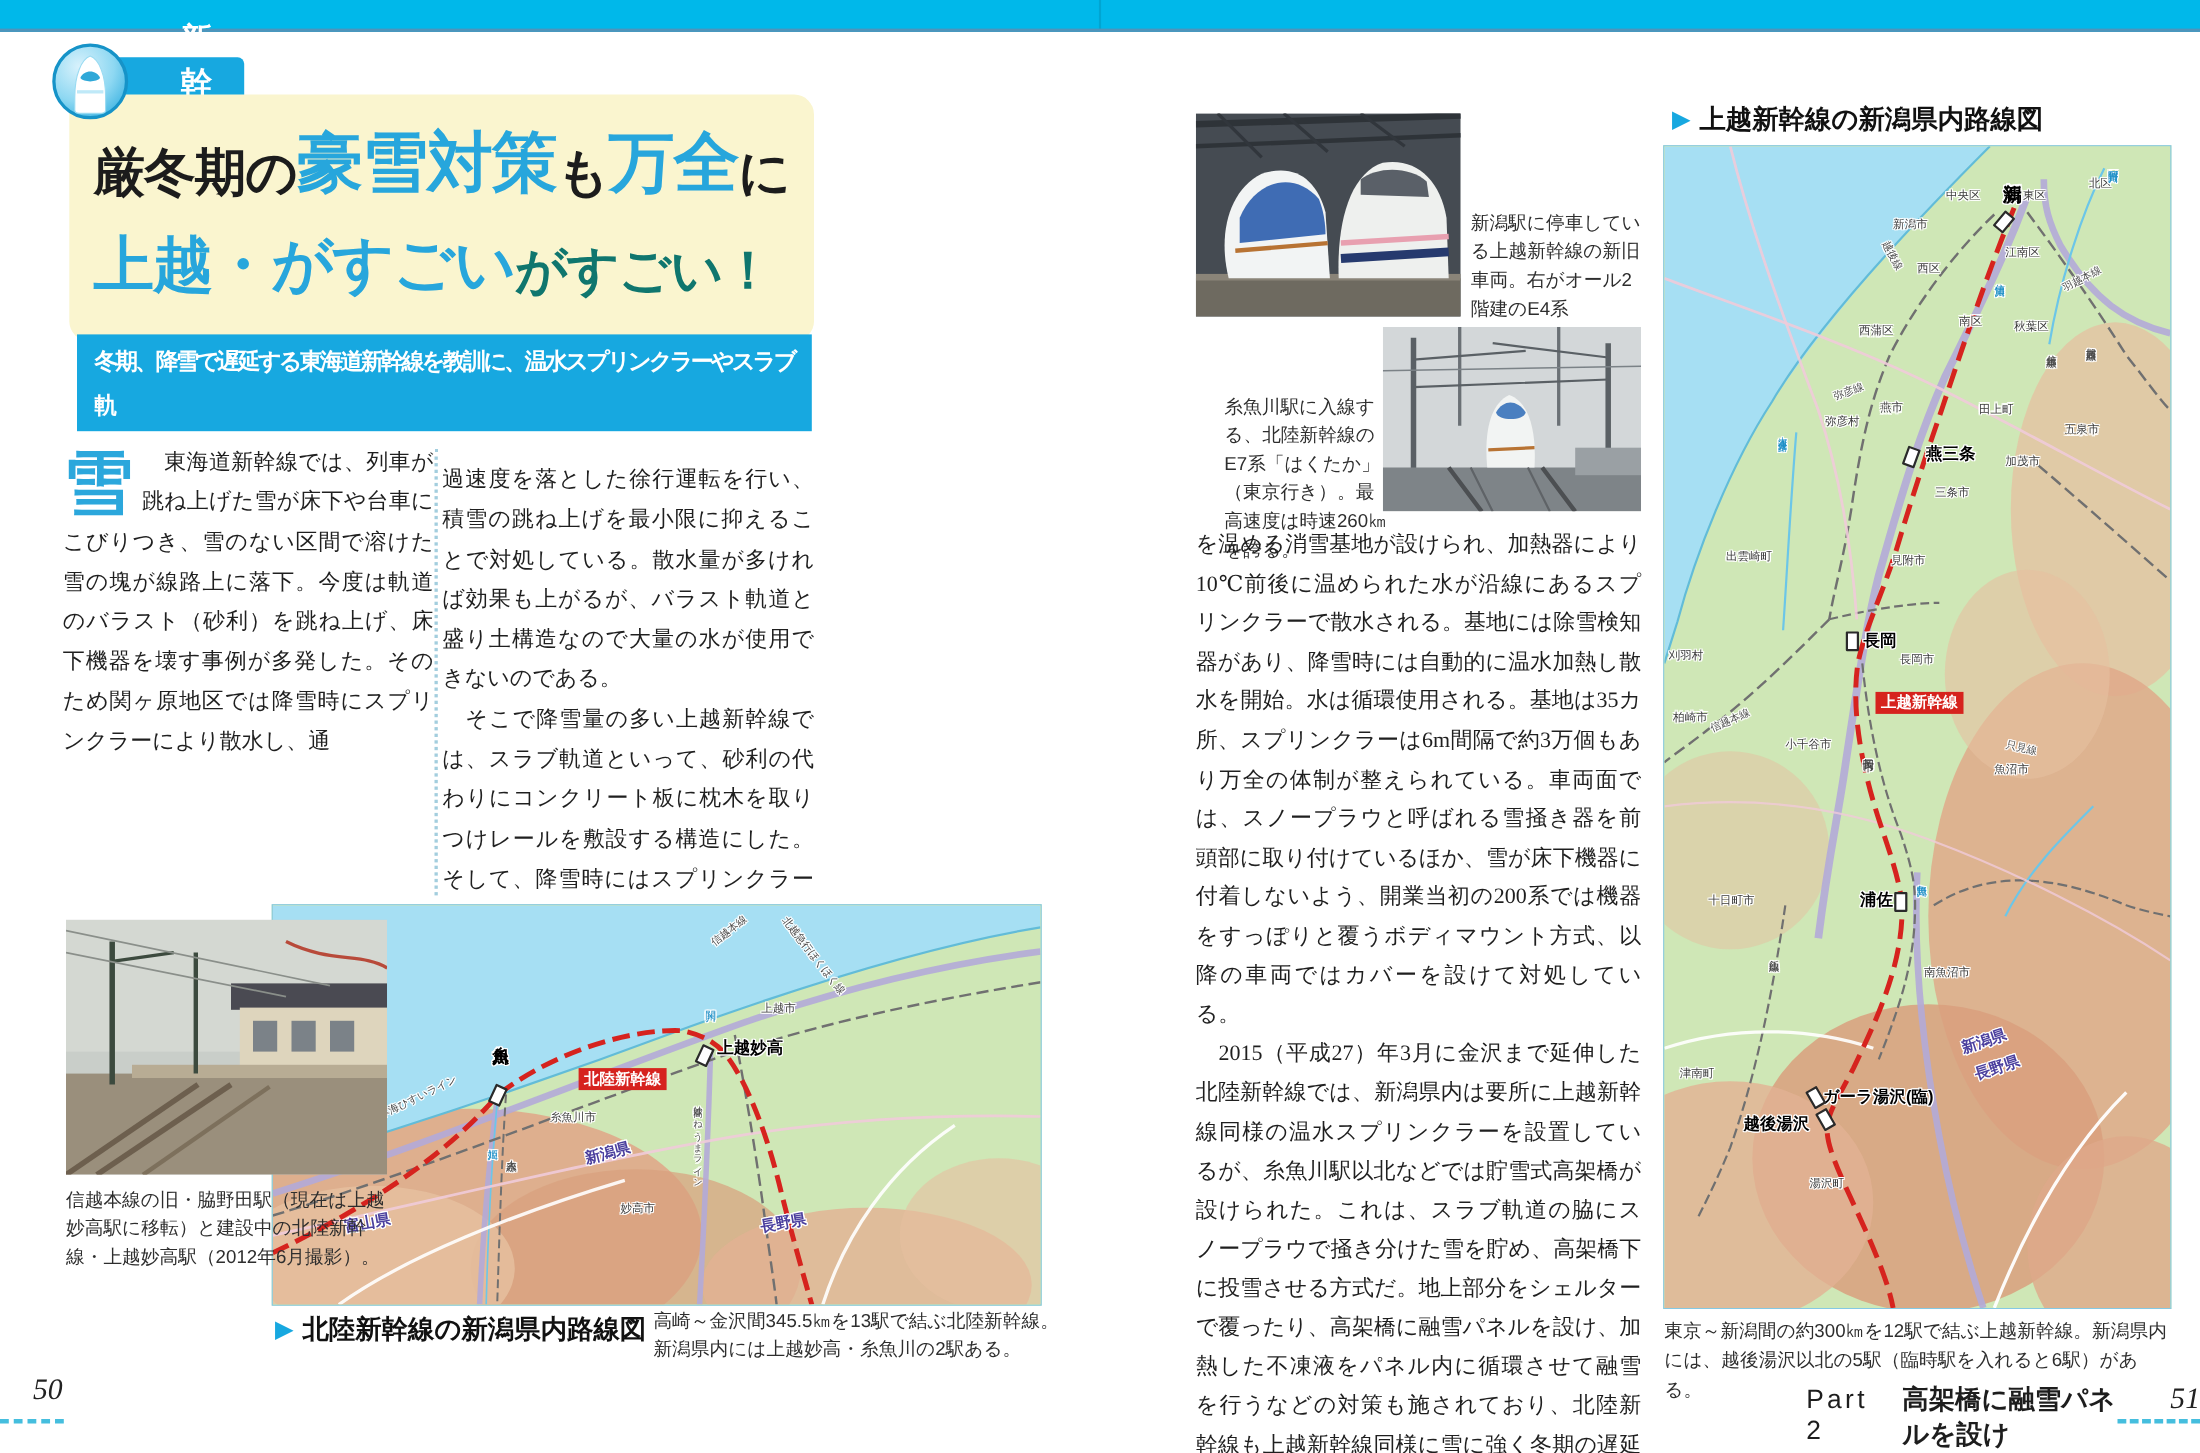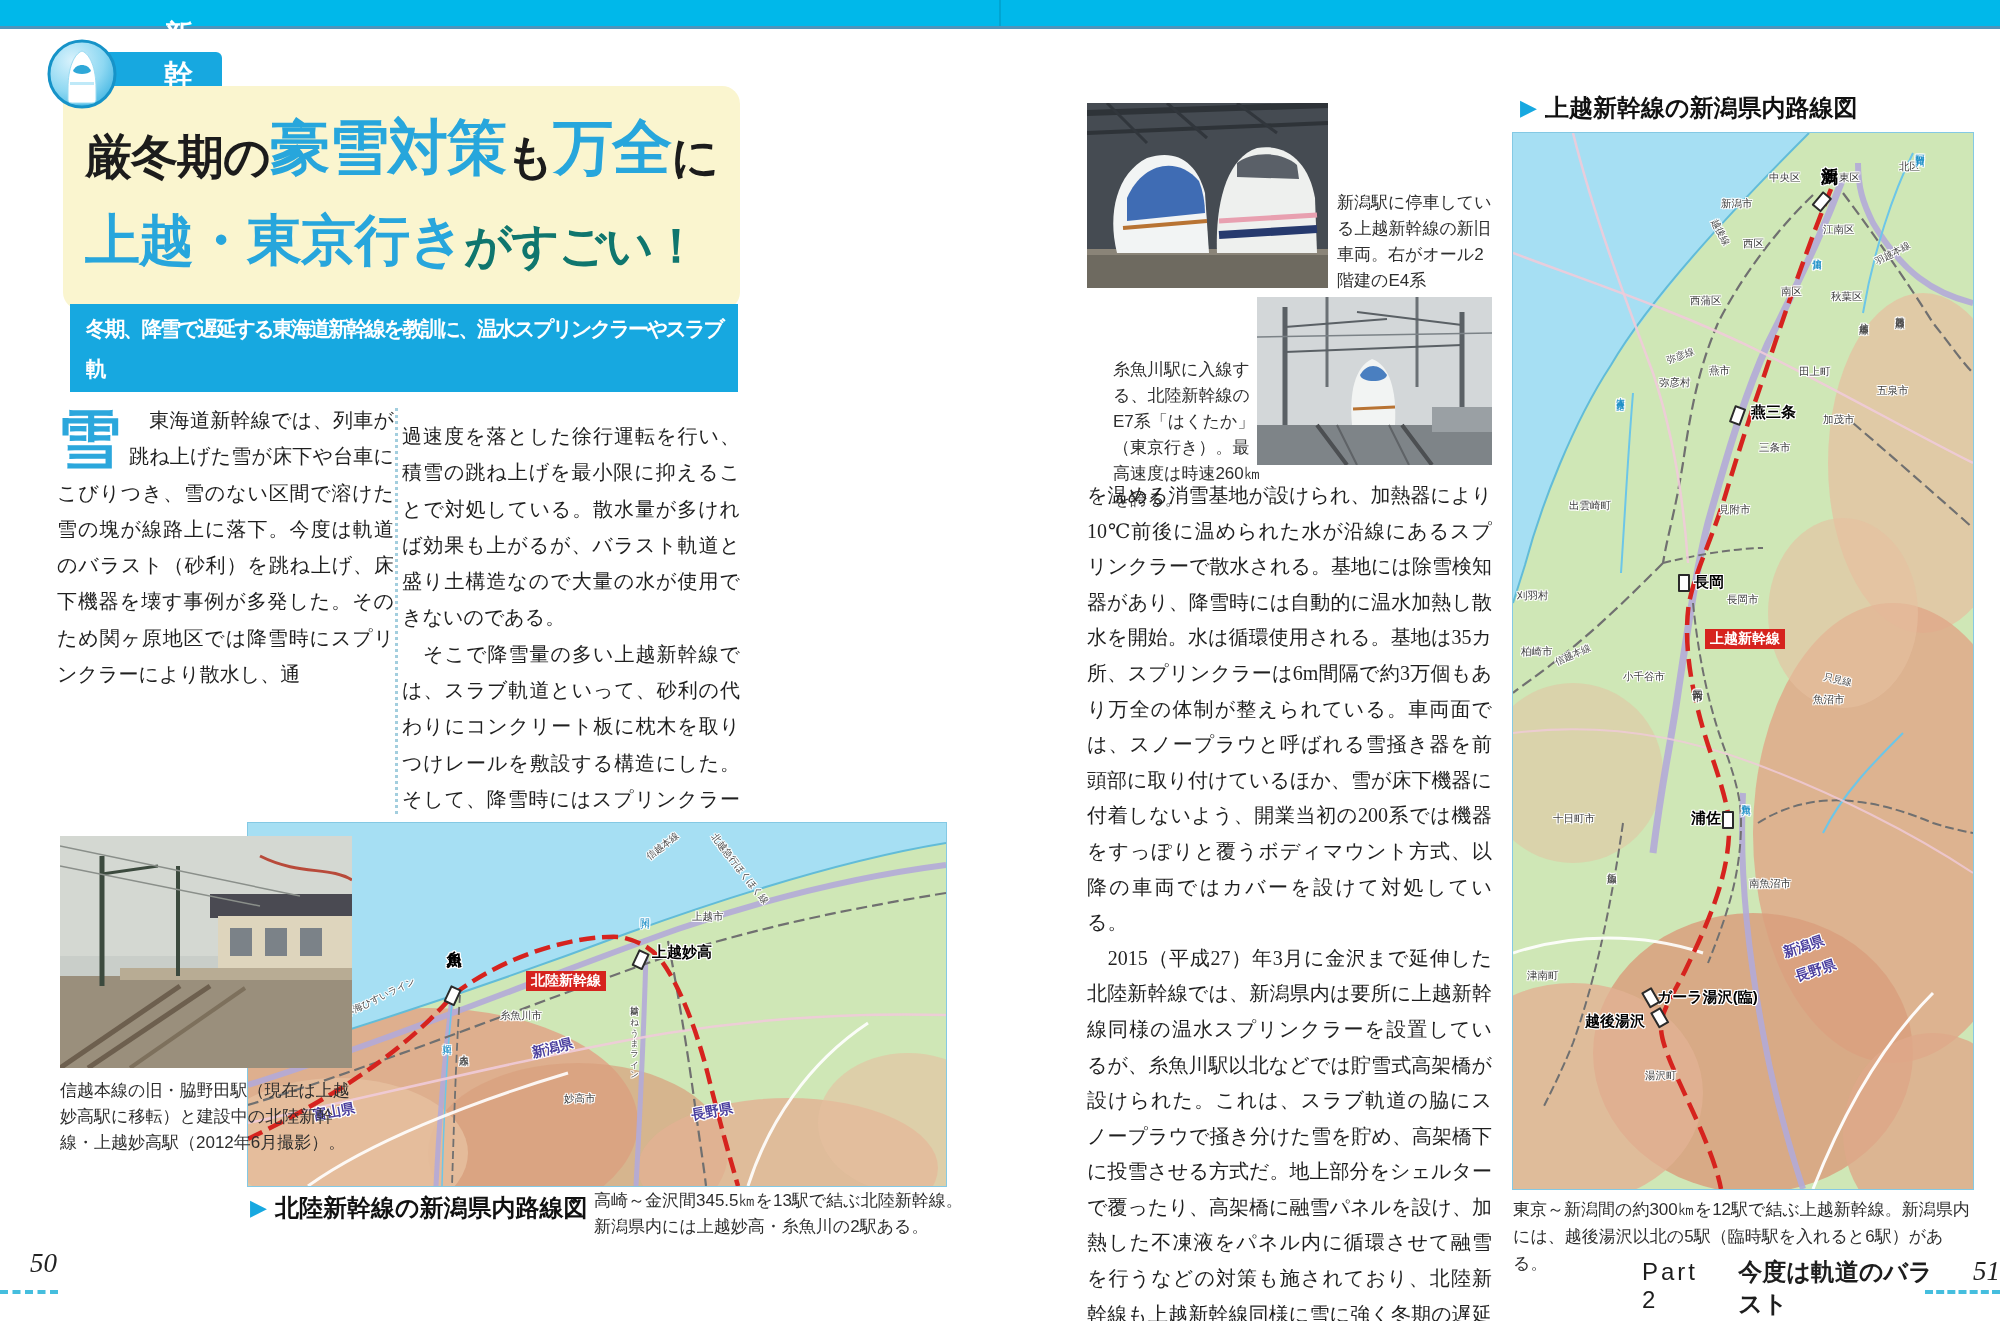--- a/index.html
+++ b/index.html
@@ -109,21 +109,21 @@
 
   <div class="abs title-box">
     <div class="title-line tl1">
       <span class="t-black">厳冬期の</span>
         <span class="t-blue">豪雪対策</span>
         <span class="t-black">も</span>
         <span class="t-blue">万全</span>
         <span class="t-black">に</span>
     </div>
     <div class="title-line tl2">
-      <span class="t-blue2">上越・東京行き</span>
+      <span class="t-blue2">上越・がすごい</span>
         <span class="t-black2">がすごい！</span>
     </div>
   </div>
 
   <div class="abs lead-bar">
     <div>冬期、降雪で遅延する東海道新幹線を教訓に、温水スプリンクラーやスラブ軌</div>
     <div>道など万全の対策を施して開業した上越・北陸新幹線のすごさに迫る！</div>
   </div>
 
   <div class="abs serif bodycol col1">
@@ -356,18 +356,18 @@
       </div>
   </div>
 
   <div class="abs caption" style="left:1513px;top:1196px;width:460px;line-height:27px;">
     <div>東京～新潟間の約300㎞を12駅で結ぶ上越新幹線。新潟県内</div>
     <div>には、越後湯沢以北の5駅（臨時駅を入れると6駅）がある。</div>
   </div>
 
   <div class="abs footer-right" style="left:1642px;top:1256px;">
     <span class="f-part">Part 2</span>
-    <span class="f-title">今度は軌道のバラスト</span>
+    <span class="f-title">高架橋に融雪パネルを設け</span>
     <span class="pageno">51</span>
   </div>
   <div class="abs dash-line" style="left:1925px;top:1290px;width:75px;"></div>
 
 </div>
 
 </body></html>

